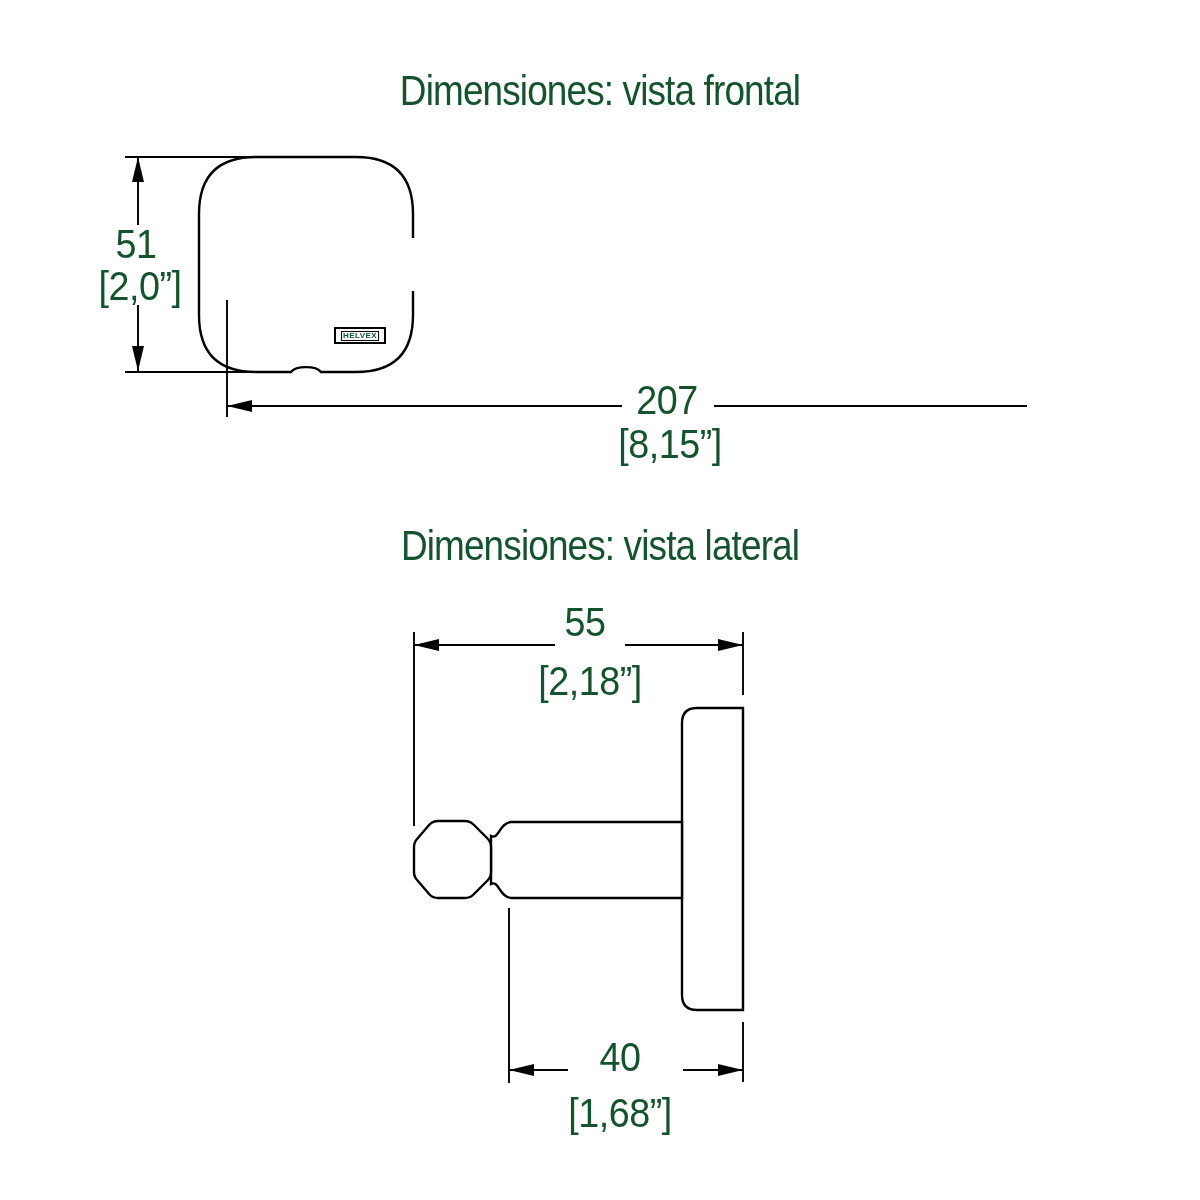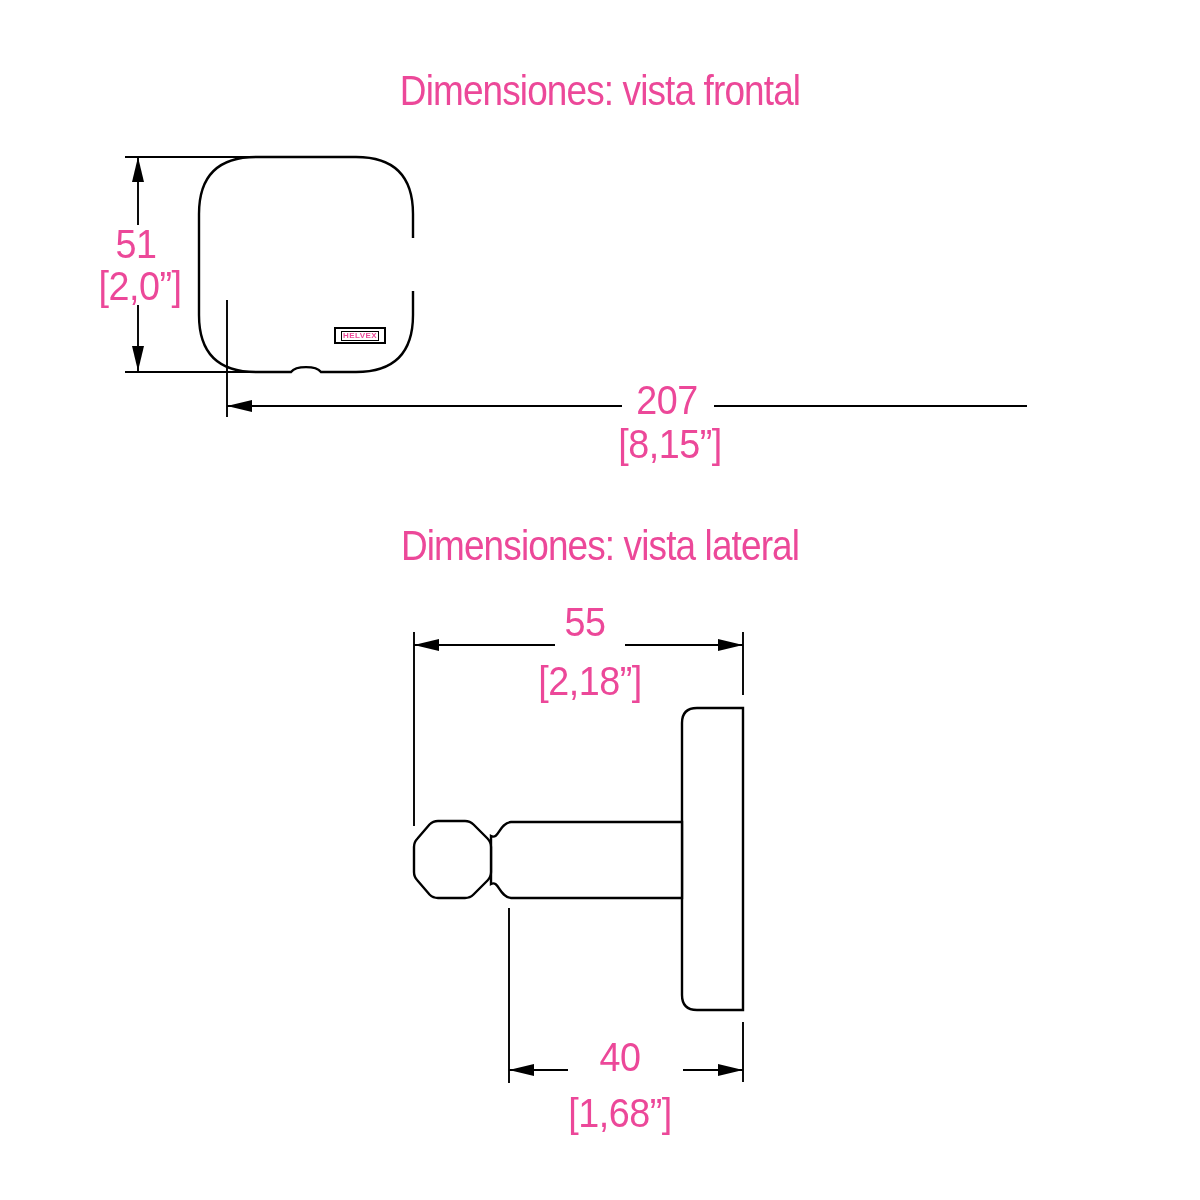--- a/index.html
+++ b/index.html
@@ -1,18 +1,18 @@
 <!DOCTYPE html>
 <html><head>
 <meta charset="utf-8">
 <style>
   html,body{margin:0;padding:0;background:#fff;}
   .canvas{
     position:relative;width:1027px;height:1200px;background:#fff;
-    font-family:"Liberation Sans", sans-serif;color:#ec4899;overflow:hidden;
+    font-family:"Liberation Sans", sans-serif;color:#14532d;overflow:hidden;
   }
   .drawing-svg{position:absolute;left:0;top:0;}
   .lbl{position:absolute;transform:translate(-50%,-50%);white-space:nowrap;line-height:1;}
   .title{font-size:42px;letter-spacing:-1px;transform:translate(-50%,-50%) scaleX(0.88);}
   .dim{font-size:41px;letter-spacing:-0.5px;transform:translate(-50%,-50%) scaleX(0.92);}
   .badge{
     position:absolute;left:334px;top:327px;width:52px;height:17px;
     border:2px solid #000;box-sizing:border-box;background:#fff;
     display:flex;align-items:center;justify-content:center;
   }

